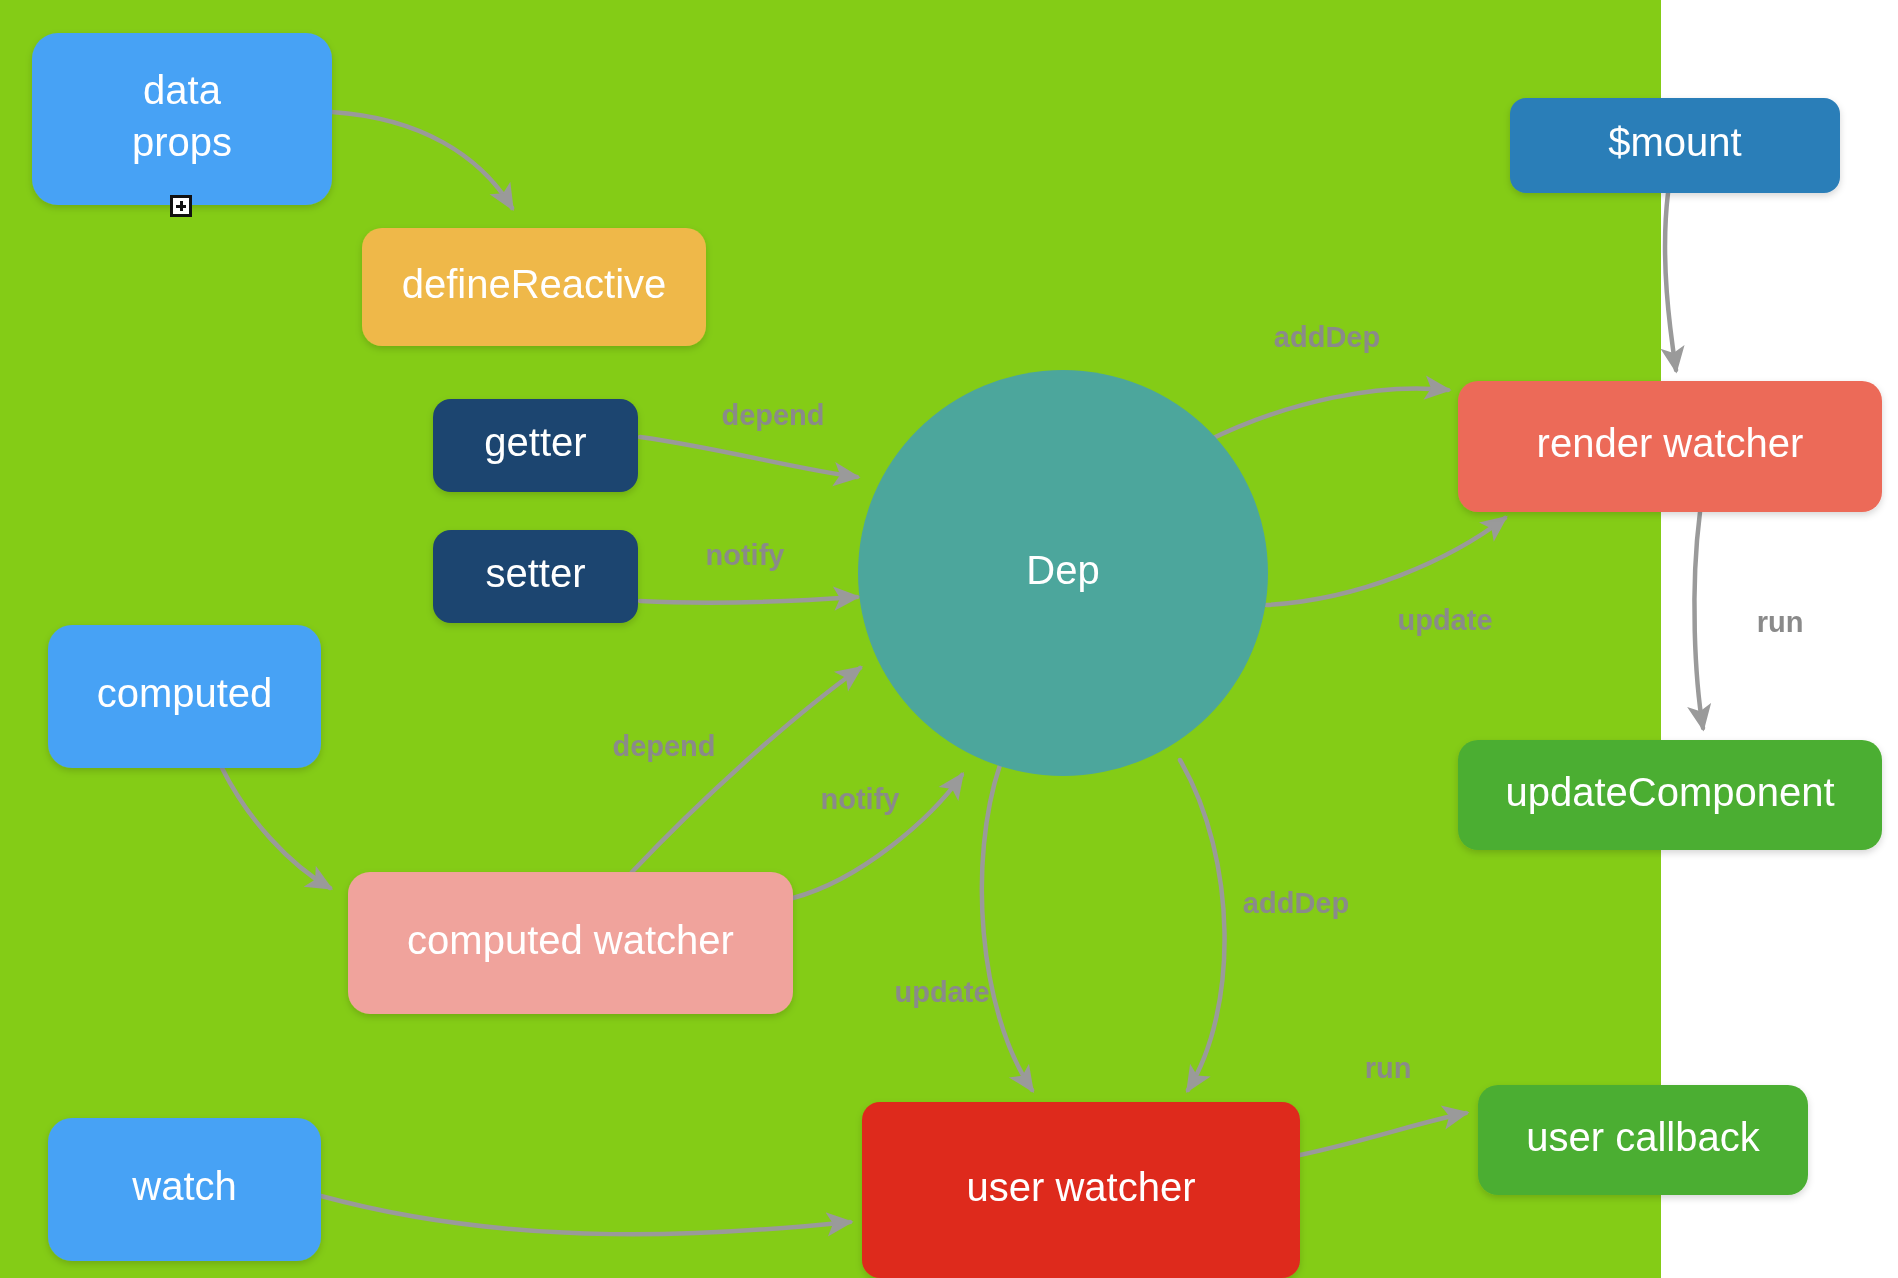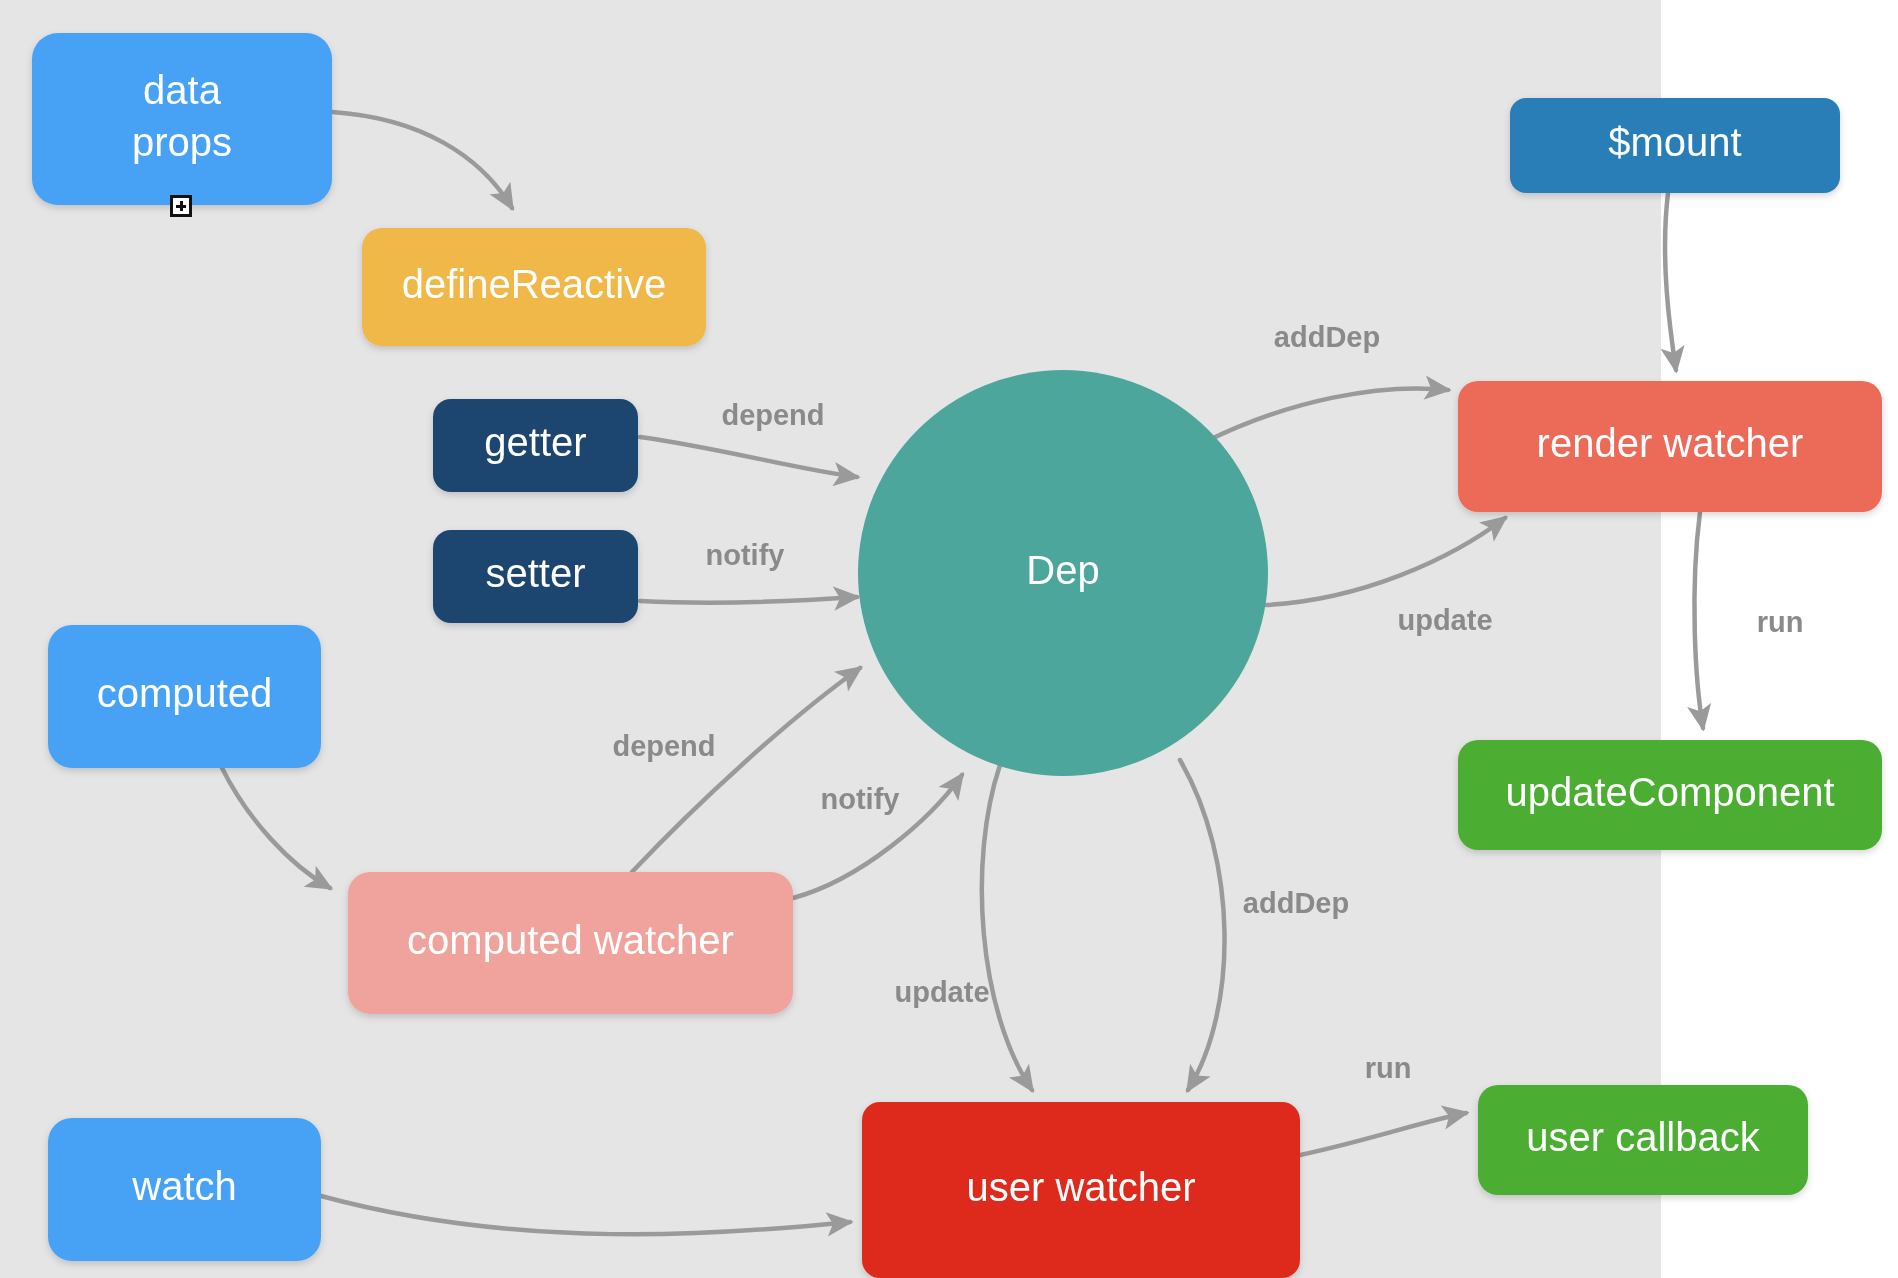--- a/index.html
+++ b/index.html
@@ -10,21 +10,21 @@
   body {
     width: 1898px;
     height: 1278px;
     overflow: hidden;
     font-family: "Liberation Sans", sans-serif;
   }
   #diagram-root {
     position: relative;
     width: 1661px;
     height: 1278px;
-    background: #e5e5e5;
+    background: #84cc16;
   }
   svg#diagram-svg {
     position: absolute;
     top: 0;
     left: 0;
     width: 1898px;
     height: 1278px;
     display: block;
   }
   .node-label {

